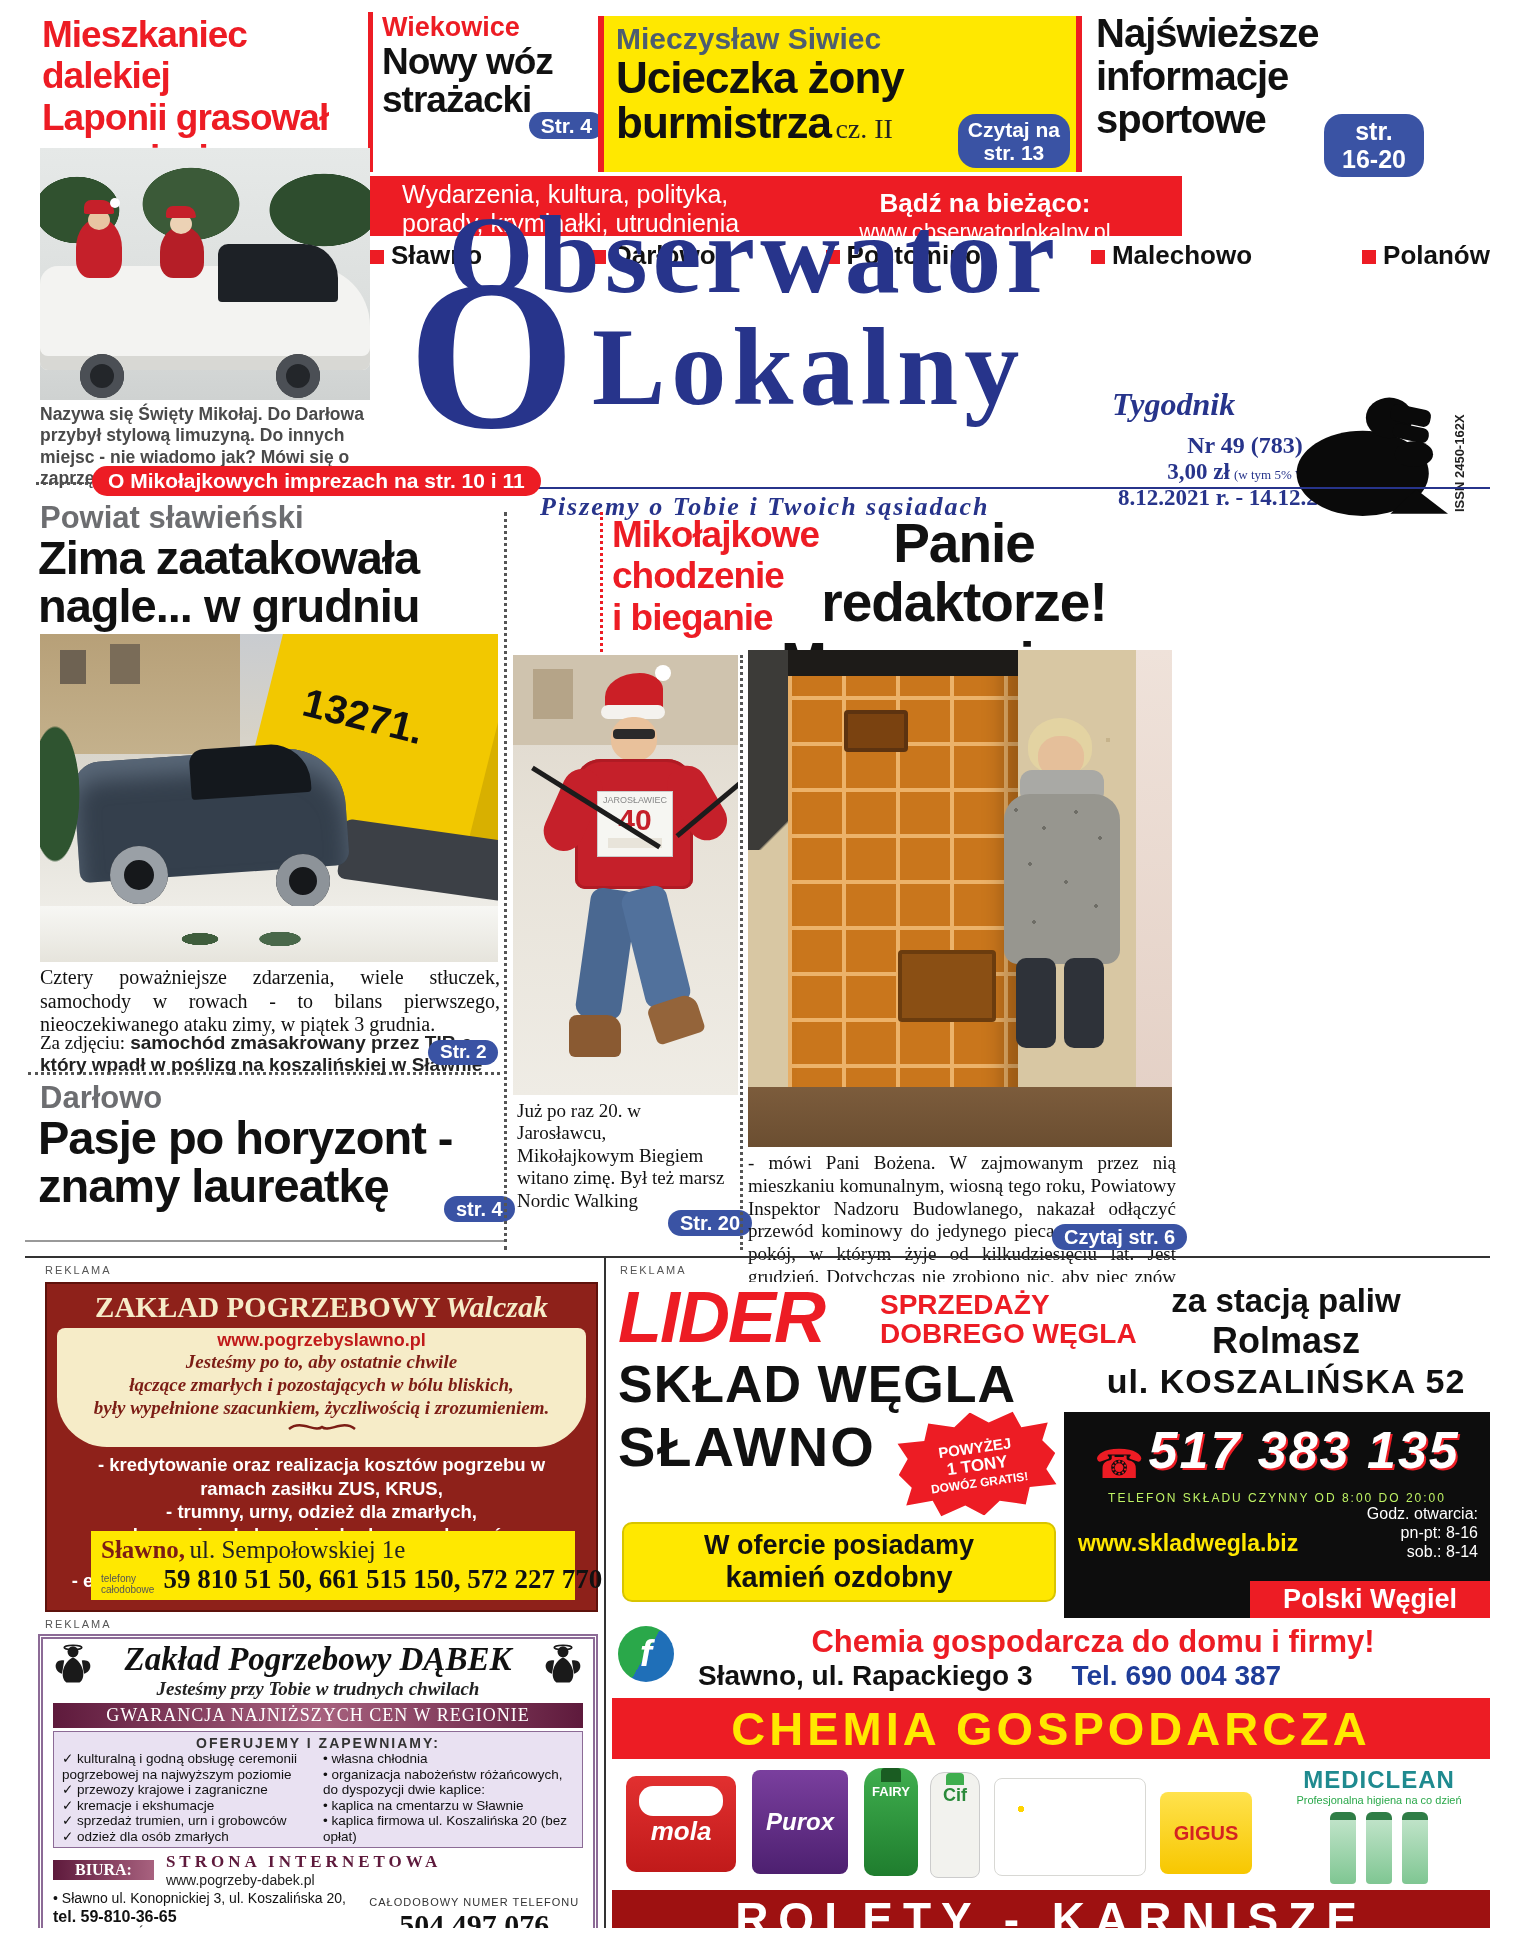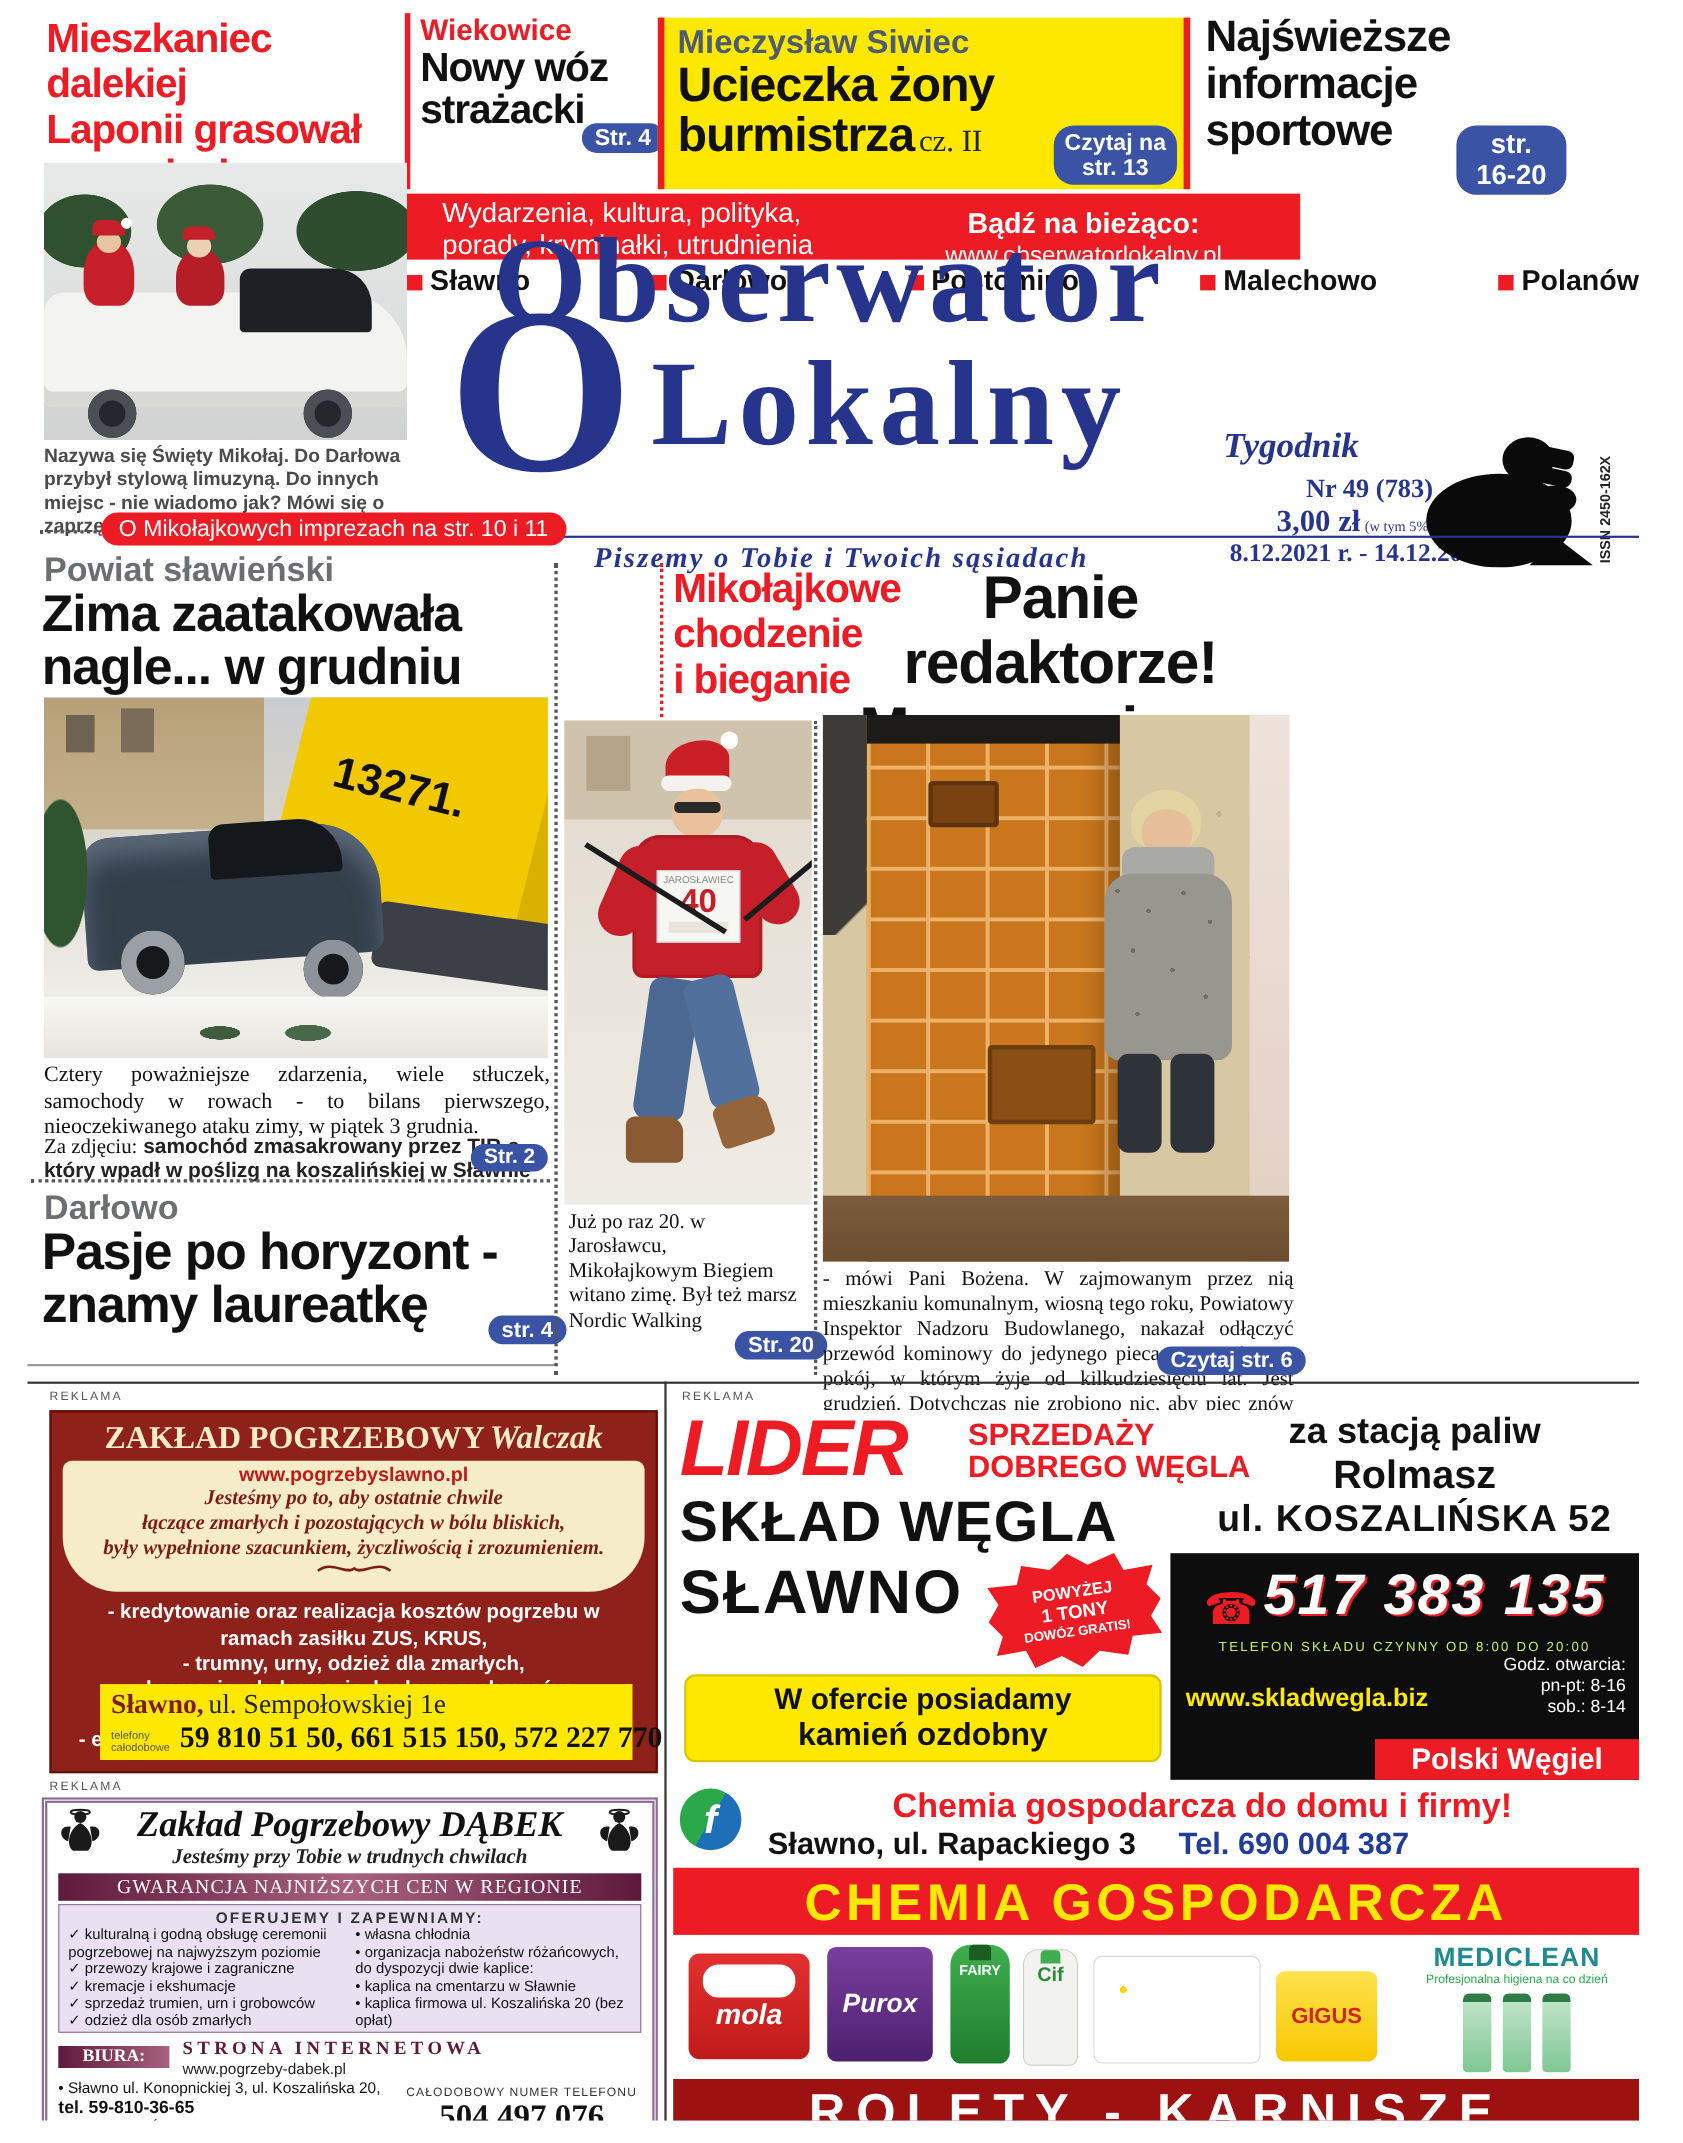--- a/index.html
+++ b/index.html
@@ -3,21 +3,21 @@
 <meta charset="utf-8">
 <style>
   html,body{margin:0;padding:0;background:#ffffff;}
   .page{position:relative;width:1530px;height:1928px;background:#fff;overflow:hidden;
         font-family:"Liberation Sans",sans-serif;}
   .abs{position:absolute;}
   .serif{font-family:"Liberation Serif",serif;}
   .pill{display:inline-block;background:#3A53A4;color:#fff;font-weight:bold;
         border-radius:18px;padding:2px 12px;font-family:"Liberation Sans",sans-serif;
         text-align:center;line-height:1.1;}
-  .redpill{display:inline-block;background:#ED1C24;color:#fff;font-weight:normal;
+  .redpill{display:inline-block;background:#ED1C24;color:#fff;font-weight:bold;
         border-radius:16px;padding:3px 16px;font-family:"Liberation Sans",sans-serif;}
   .dotv{border-left:3px dotted #555;}
   .dotv-red{border-left:3px dotted #ED1C24;}
   .doth{border-top:3px dotted #555;}
   .kicker{color:#6d6e71;font-weight:bold;}
   .headline{color:#111;font-weight:bold;letter-spacing:-1px;line-height:1.02;}
   .blue{color:#27348B;}
   .townbul{display:inline-block;width:14px;height:14px;background:#ED1C24;margin-right:7px;}
   .photo{overflow:hidden;position:absolute;}
   .tile{background-color:#c9761c;
@@ -99,21 +99,21 @@
     <span><span class="townbul"></span><span>Malechowo</span></span>
     <span><span class="townbul"></span><span>Polanów</span></span>
   </div>
 
   <div class="abs serif blue" style="left:408px;top:258px;font-size:215px;font-weight:bold;line-height:0.9;">O</div>
   <div class="abs serif blue" style="left:448px;top:200px;font-size:110px;font-weight:bold;letter-spacing:5px;line-height:1;">Obserwator</div>
   <div class="abs serif blue" style="left:592px;top:312px;font-size:110px;font-weight:bold;letter-spacing:6px;line-height:1;">Lokalny</div>
   <div class="abs serif blue" style="left:1112px;top:386px;font-size:32px;font-weight:bold;font-style:italic;">Tygodnik</div>
   <div class="abs serif blue" style="left:1110px;top:432px;width:270px;text-align:center;line-height:1.12;">
     <div style="font-size:24px;font-weight:bold;">Nr 49 (783)</div>
-    <div><span style="font-size:28px;font-weight:bold;text-align:center;">3,00 zł</span>
+    <div><span style="font-size:23px;font-weight:bold;text-align:center;">3,00 zł</span>
          <span style="font-size:13px;">(w tym 5% VAT)</span></div>
     <div style="font-size:23px;font-weight:bold;">8.12.2021 r. - 14.12.2021 r.</div>
   </div>
   <svg class="abs" viewBox="0 0 150 120" style="left:1288px;top:388px;width:160px;height:128px;">
     <ellipse cx="70" cy="80" rx="62" ry="40" fill="#0a0a0a"></ellipse>
     <ellipse cx="95" cy="28" rx="22" ry="19" fill="#0a0a0a"></ellipse>
     <rect x="98" y="14" width="38" height="16" rx="6" fill="#0a0a0a" transform="rotate(12 98 14)"></rect>
     <rect x="100" y="32" width="34" height="14" rx="6" fill="#0a0a0a" transform="rotate(12 100 32)"></rect>
     <ellipse cx="118" cy="62" rx="18" ry="12" fill="#0a0a0a"></ellipse>
     <polygon points="120,95 150,118 96,118" fill="#0a0a0a"></polygon>

